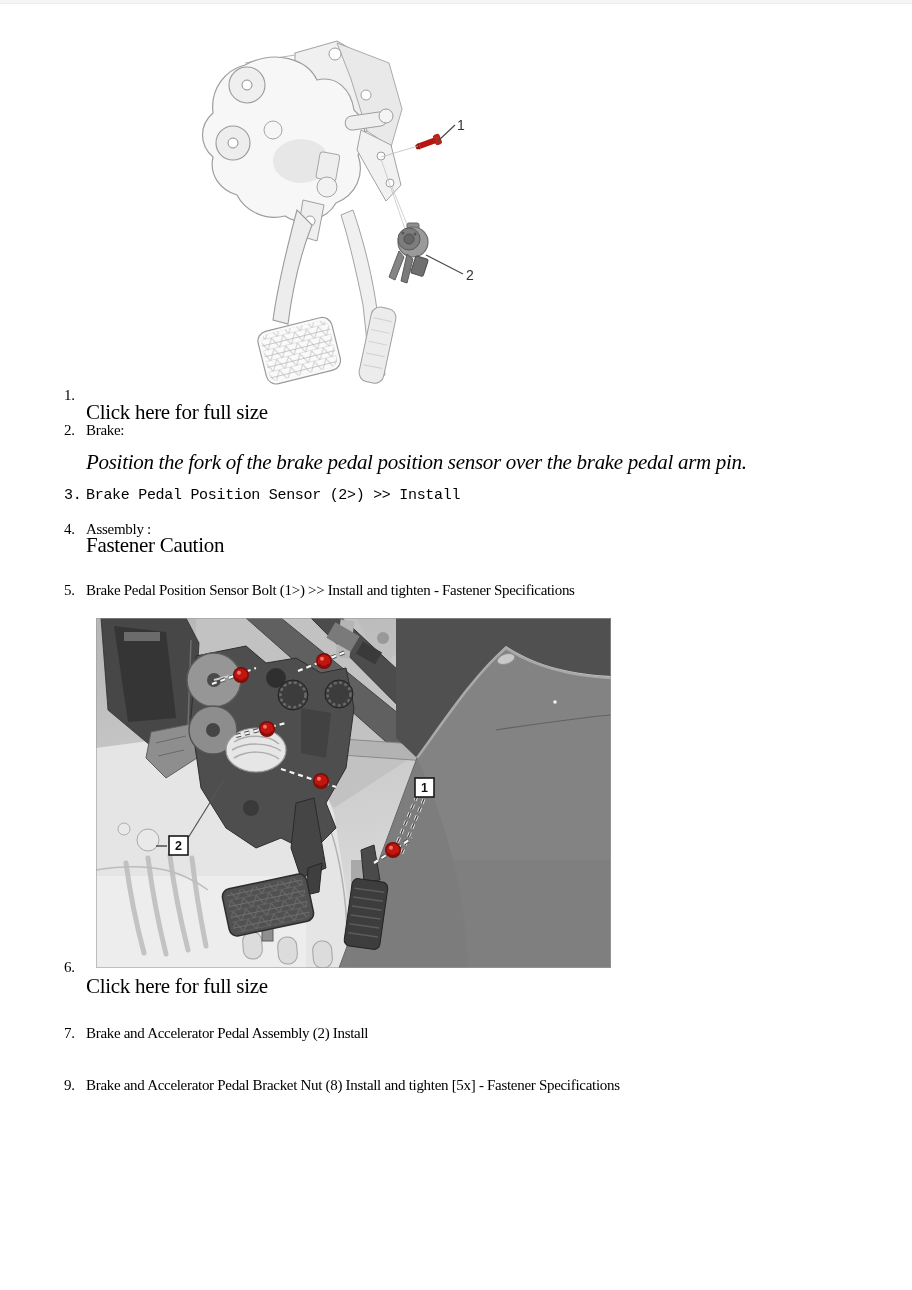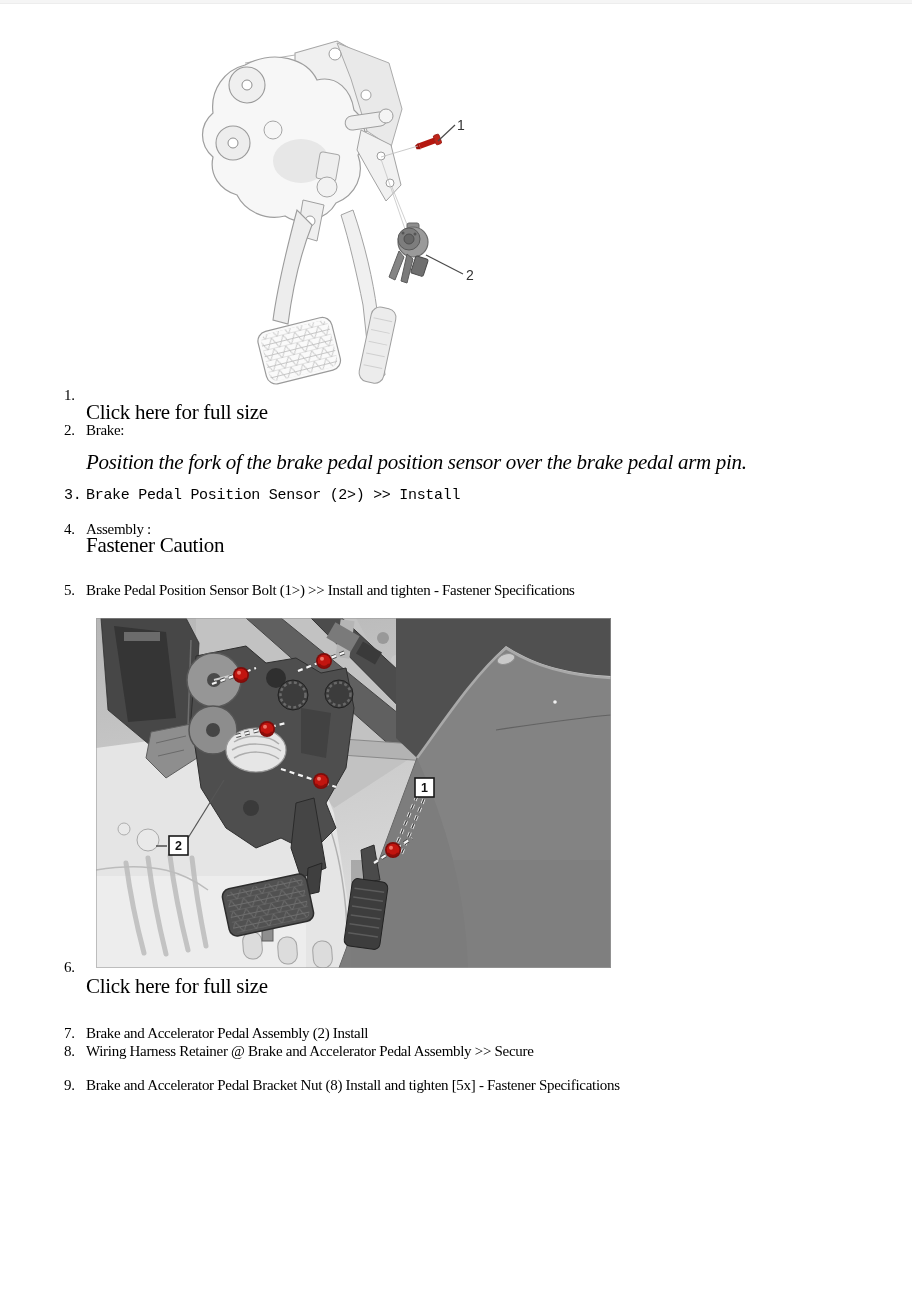--- a/index.html
+++ b/index.html
@@ -290,20 +290,17 @@
     <span class="num">6.</span>
   </div>
   <div class="sub" style="top:977px;">
     <a class="link">Click here for full size</a>
   </div>
 
   <div class="step" style="top:1008px;margin-top:16px;">
     <span class="num">7.</span><span>Brake and Accelerator Pedal Assembly (2) Install</span>
   </div>
 
-  <div class="step" style="top:1042px;">
-    <span class="num">8.</span><span>Wiring Harness Retainer @ Brake and Accelerator Pedal Assembly &gt;&gt; Secure</span>
-  </div>
 
   <div class="step" style="top:1076px;">
     <span class="num">9.</span><span>Brake and Accelerator Pedal Bracket Nut (8) Install and tighten [5x] - Fastener Specifications</span>
   </div>
 </div>
 
 </body></html>

